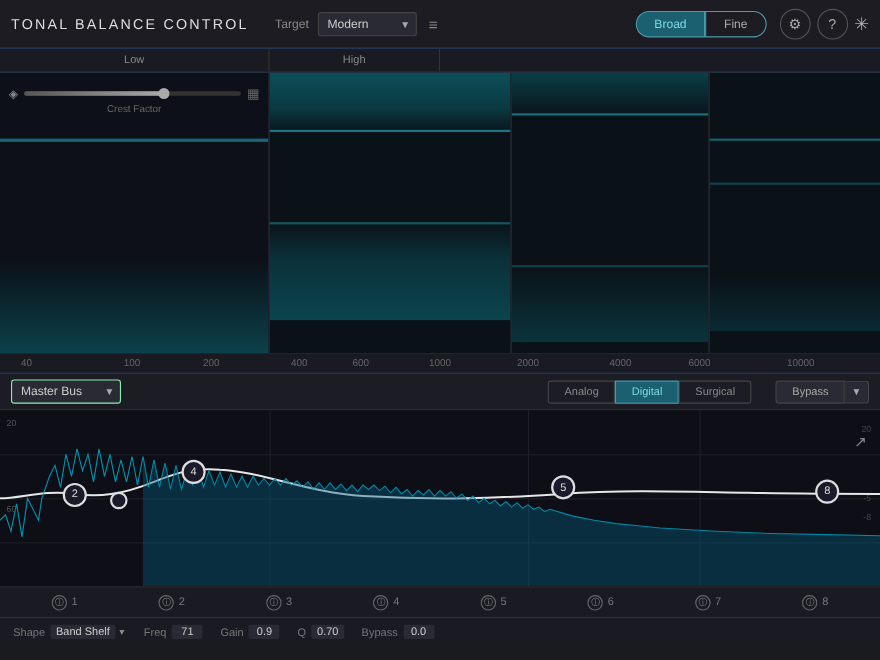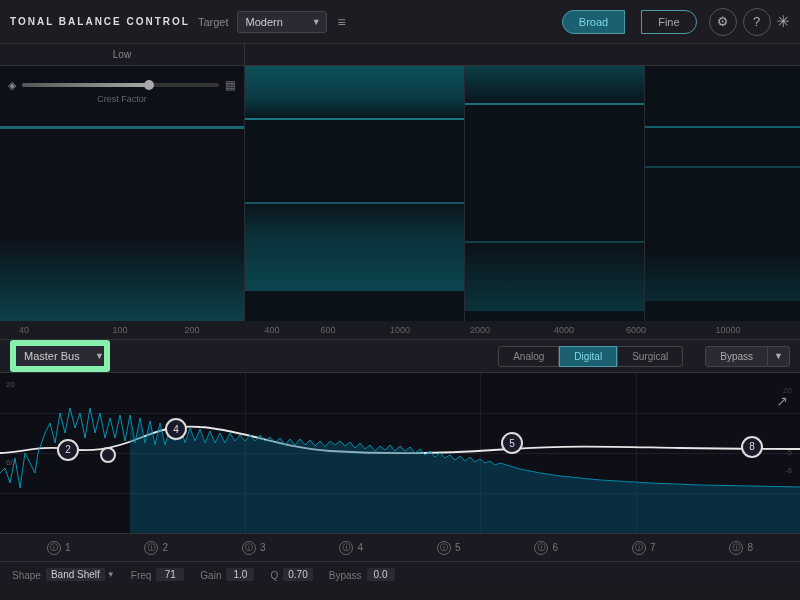--- a/index.html
+++ b/index.html
@@ -16,25 +16,25 @@
     
     #header {
       display: flex;
       align-items: center;
       background: #1c1c22;
       height: 44px;
       padding: 0 10px;
       border-bottom: 1px solid #333;
     }
     #app-title {
-      font-size: 10px;
-      font-weight: bold;
+      font-size: 13px;
+      font-weight: normal;
       letter-spacing: 2px;
       color: #ddd;
-      margin-right: 8px;
+      margin-right: 24px;
     }
     #target-label {
       color: #888;
       font-size: 11px;
       margin-right: 8px;
     }
     #target-select {
       background: #2a2a35;
       border: 1px solid #444;
       color: #ccc;
@@ -61,21 +61,21 @@
       margin-left: 6px;
       color: #888;
       cursor: pointer;
       font-size: 14px;
       padding: 2px 5px;
     }
     #view-toggle {
       margin-left: auto;
       display: flex;
       align-items: flex-start;
-      gap: 16px;
+      gap: 0;
     }
     .view-btn {
       padding: 5px 16px;
       border: 1px solid #4a9aaa;
       background: transparent;
       color: #aaa;
       font-size: 11px;
       cursor: pointer;
     }
     .view-btn.active {
@@ -242,21 +242,21 @@
       border-top: 1px solid #333;
       border-bottom: 1px solid #333;
     }
     #bus-select-wrapper {
       position: relative;
       display: flex;
       align-items: center;
     }
     #bus-select {
       background: #2a2a35;
-      border: 6px solid #86efac;
+      border: 1px solid #86efac;
       color: #ccc;
       padding: 4px 22px 4px 8px;
       font-size: 11px;
       border-radius: 3px;
       appearance: none;
       cursor: pointer;
       min-width: 100px;
     }
     #bus-chevron {
       position: absolute;
@@ -457,20 +457,21 @@
     <div class="hdr-icon">⚙</div>
     <div class="hdr-icon">?</div>
     <div class="hdr-icon-star">✳</div>
   </div>
 </div>
 
 <div id="spectrum-area">
 
   <div id="band-labels">
     <div class="band-label" style="width:245px;">Low</div>
+    <div class="band-label" style="width:155px;">High</div>
   </div>
 
   <div id="spectrum-viz">
 
     <div class="band-section band-low">
       <div class="band-low-inner">
         <div class="crest-row">
           <span style="color:#888;font-size:11px;">◈</span>
           <div class="crest-slider">
             <div class="crest-track"></div>
@@ -646,21 +647,21 @@
       <span class="param-value">Band Shelf</span>
       <span class="param-chevron">▼</span>
     </div>
   </div>
   <div class="param-item">
     <span class="param-label">Freq</span>
     <span class="param-value">71</span>
   </div>
   <div class="param-item">
     <span class="param-label">Gain</span>
-    <span class="param-value">1.0</span>
+    <span class="param-value">0.9</span>
   </div>
   <div class="param-item">
     <span class="param-label">Q</span>
     <span class="param-value">0.70</span>
   </div>
   <div class="param-item">
     <span class="param-label">Bypass</span>
     <span class="param-value">0.0</span>
   </div>
 </div>

